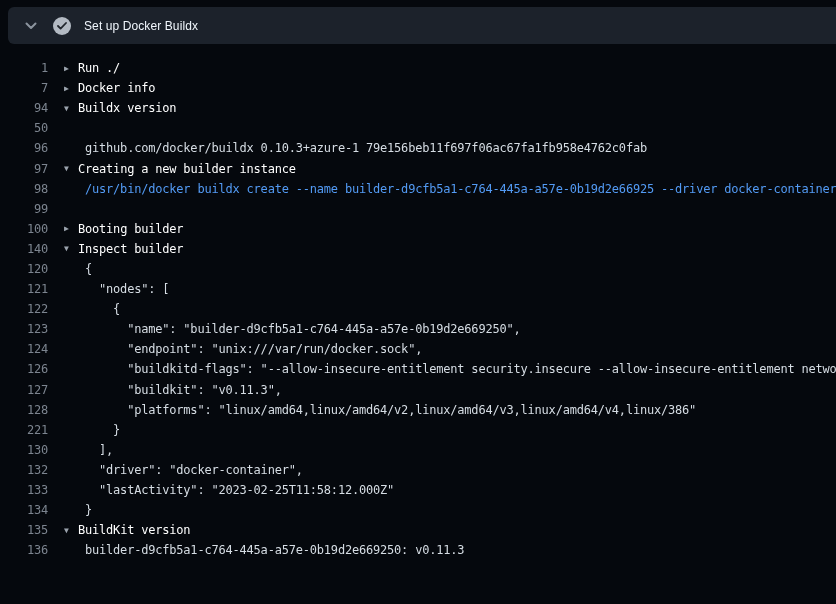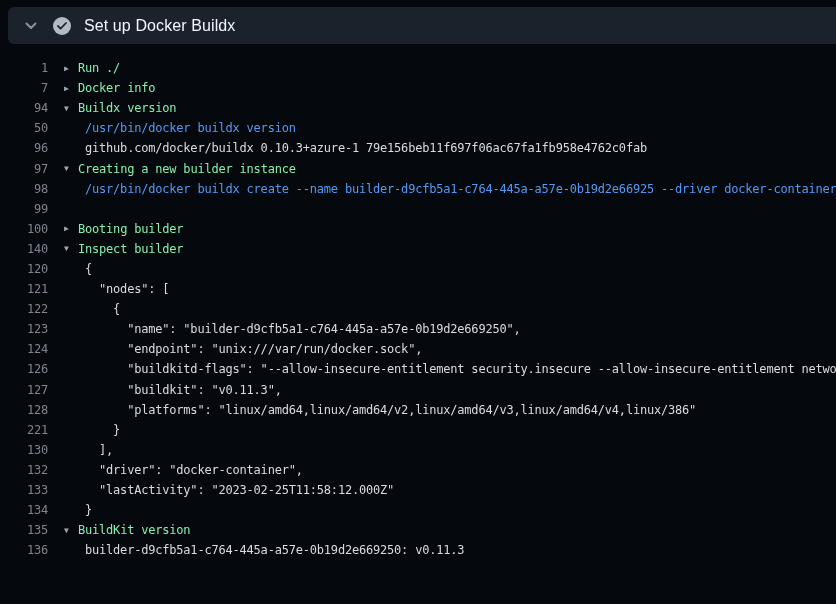--- a/index.html
+++ b/index.html
@@ -31,21 +31,21 @@
     width: 18px; height: 18px;
     border-radius: 50%;
     background: #b3bac3;
     margin-left: 13px;
     display: flex; align-items: center; justify-content: center;
     flex: none;
   }
   .step-title {
     margin-left: 13px;
     color: #f0f6fc;
-    font-size: 16px;
+    font-size: 12px;
     font-weight: 500;
     letter-spacing: 0.1px;
     white-space: nowrap;
   }
   .log-area {
     position: absolute;
     left: 0; top: 44px; right: 0; bottom: 0;
     padding-top: 14px;
     font-family: "DejaVu Sans Mono", "Liberation Mono", monospace;
     font-size: 12px;
@@ -77,21 +77,21 @@
     align-items: center;
   }
   .arrow {
     flex: none;
     width: 14px;
     font-size: 8px;
     color: #9ba3ad;
     display: inline-flex;
     align-items: center;
   }
-  .grp-title { color: #86efac; }
+  .grp-title { color: #ffffff; }
   .group-row .content { cursor: pointer; }
   .txt-out { color: #d6dde4; padding-left: 21px; }
   .txt-cmd { color: #539bf5; padding-left: 21px; }
 </style>
 </head>
 <body>
 
 <div class="step-header">
   <button class="chev-btn" aria-label="collapse step">
     <svg width="12" height="8" viewBox="0 0 12 8">
@@ -103,21 +103,21 @@
       <path d="M1 4 L3.6 6.6 L9 1" fill="none" stroke="#20252c" stroke-width="1.8" stroke-linecap="round" stroke-linejoin="round"></path>
     </svg>
   </span>
   <span class="step-title">Set up Docker Buildx</span>
 </div>
 
 <div class="log-area" id="log-area">
     <div class="log-line group-row"><a class="ln">1</a><div class="content"><span class="arrow">▶</span><span class="grp-title">Run ./</span></div></div>
     <div class="log-line group-row"><a class="ln">7</a><div class="content"><span class="arrow">▶</span><span class="grp-title">Docker info</span></div></div>
     <div class="log-line group-row"><a class="ln">94</a><div class="content"><span class="arrow">▼</span><span class="grp-title">Buildx version</span></div></div>
-    <div class="log-line"><a class="ln">50</a><div class="content"><span class="txt-cmd">/usr/bin/docker buildx version</span></div></div>
+    <div class="log-line"><a class="ln">50</a></div>
     <div class="log-line"><a class="ln">96</a><div class="content"><span class="txt-out">github.com/docker/buildx 0.10.3+azure-1 79e156beb11f697f06ac67fa1fb958e4762c0fab</span></div></div>
     <div class="log-line group-row"><a class="ln">97</a><div class="content"><span class="arrow">▼</span><span class="grp-title">Creating a new builder instance</span></div></div>
     <div class="log-line"><a class="ln">98</a><div class="content"><span class="txt-cmd">/usr/bin/docker buildx create --name builder-d9cfb5a1-c764-445a-a57e-0b19d2e66925 --driver docker-container</span></div></div>
     <div class="log-line"><a class="ln">99</a></div>
     <div class="log-line group-row"><a class="ln">100</a><div class="content"><span class="arrow">▶</span><span class="grp-title">Booting builder</span></div></div>
     <div class="log-line group-row"><a class="ln">140</a><div class="content"><span class="arrow">▼</span><span class="grp-title">Inspect builder</span></div></div>
     <div class="log-line"><a class="ln">120</a><div class="content"><span class="txt-out">{</span></div></div>
     <div class="log-line"><a class="ln">121</a><div class="content"><span class="txt-out">  "nodes": [</span></div></div>
     <div class="log-line"><a class="ln">122</a><div class="content"><span class="txt-out">    {</span></div></div>
     <div class="log-line"><a class="ln">123</a><div class="content"><span class="txt-out">      "name": "builder-d9cfb5a1-c764-445a-a57e-0b19d2e669250",</span></div></div>

